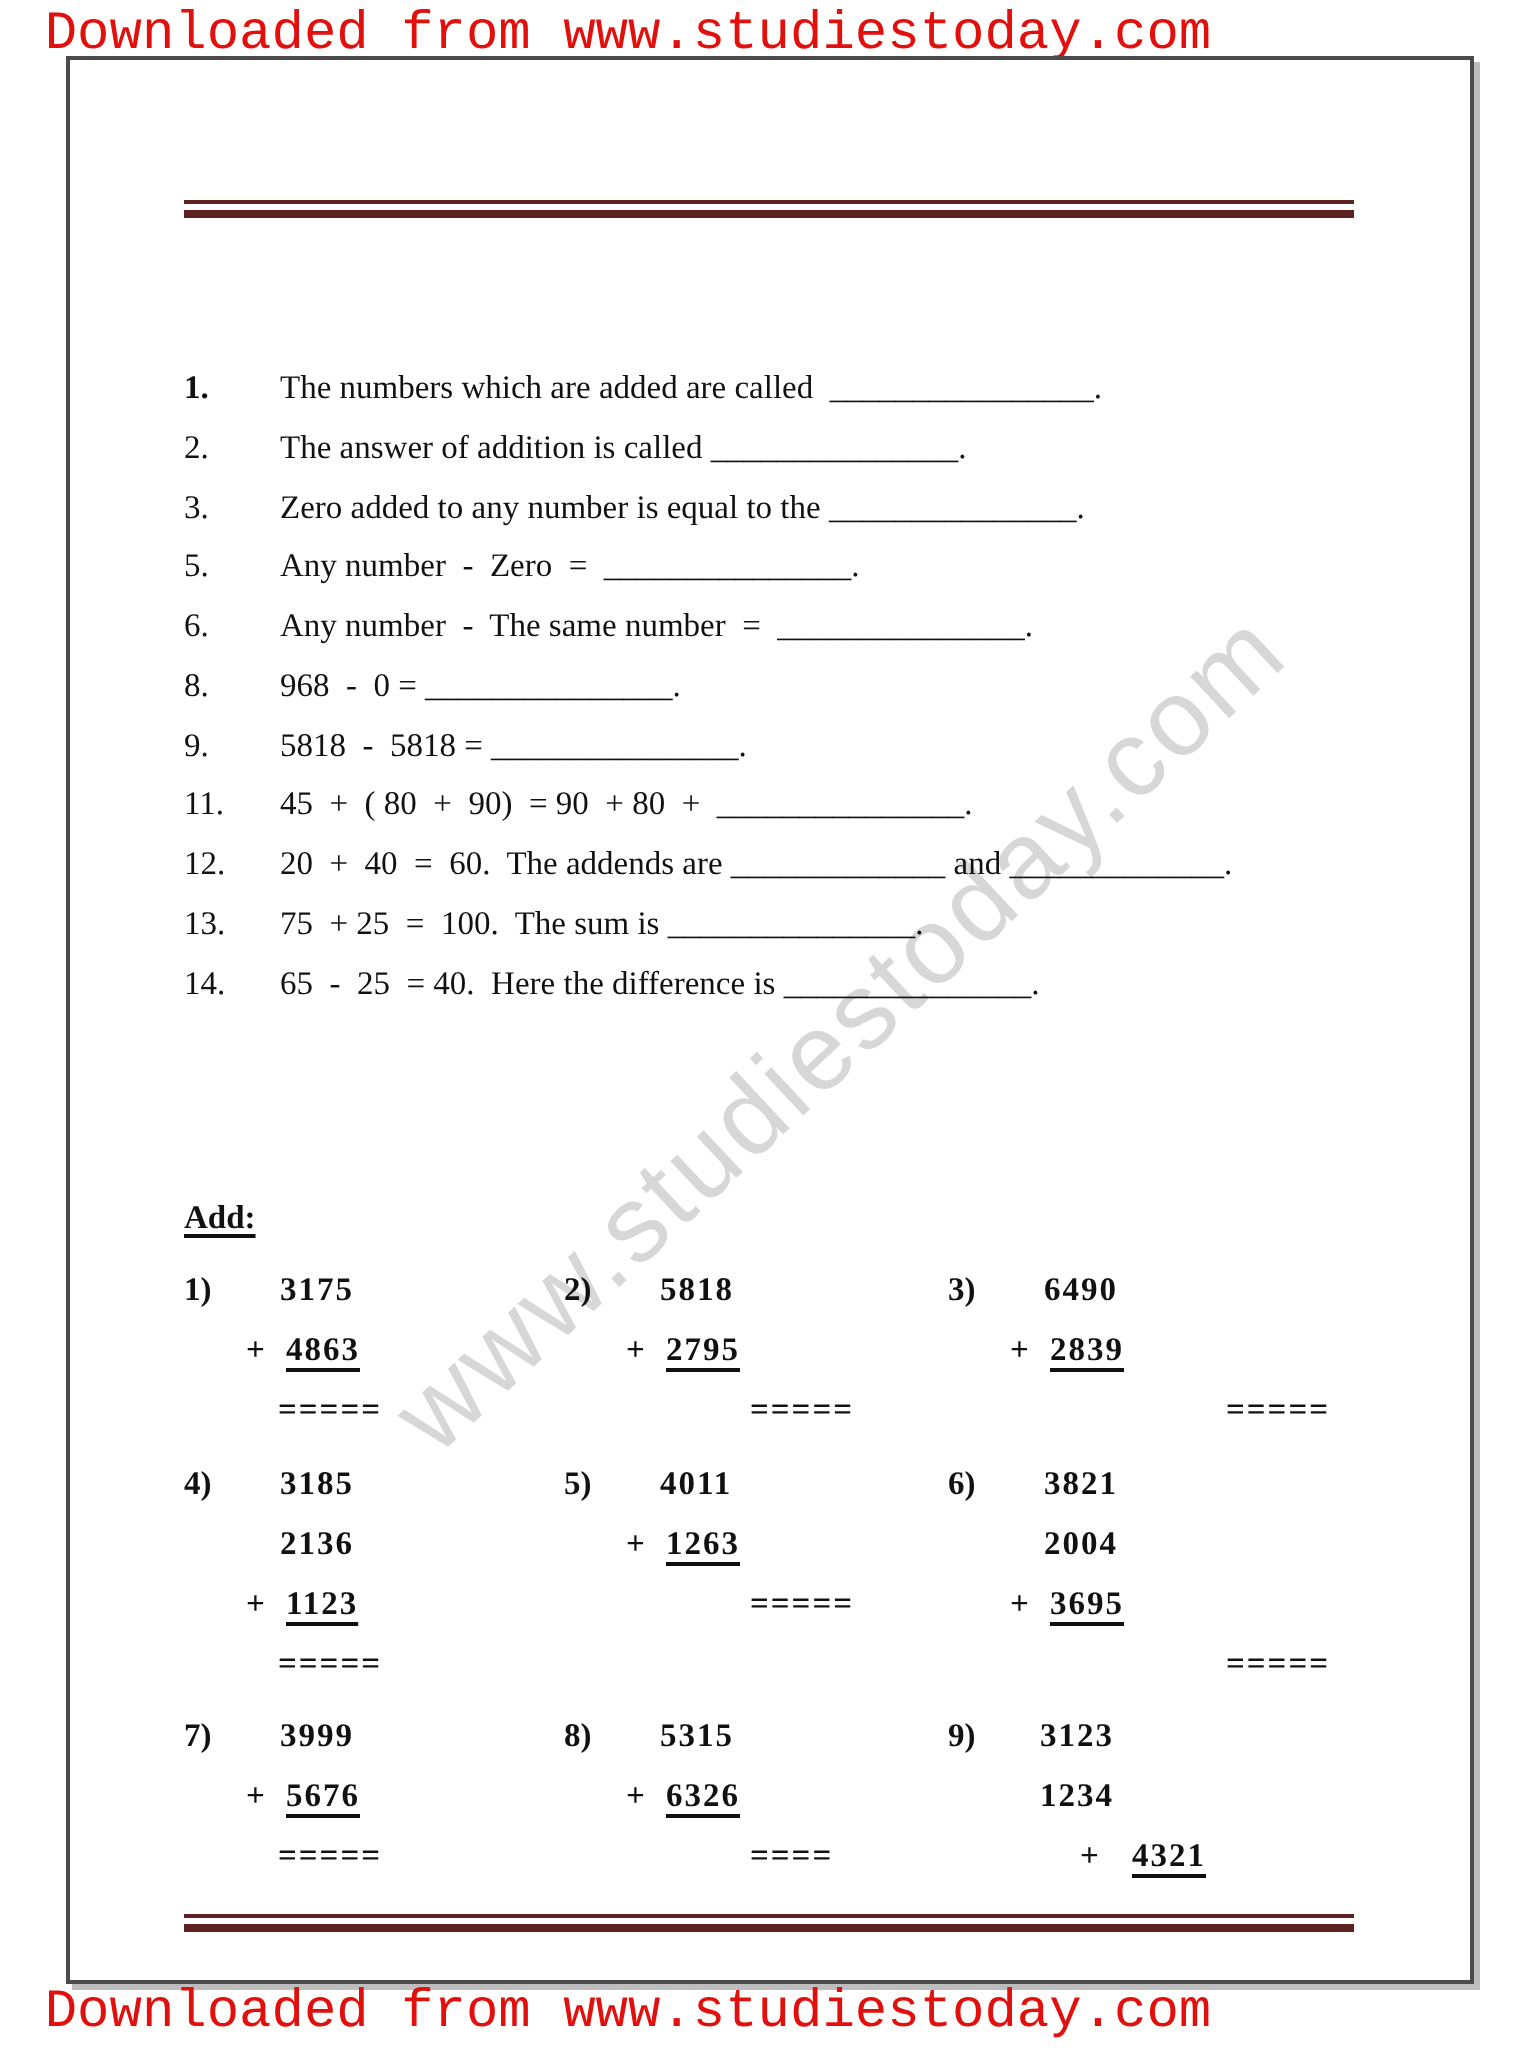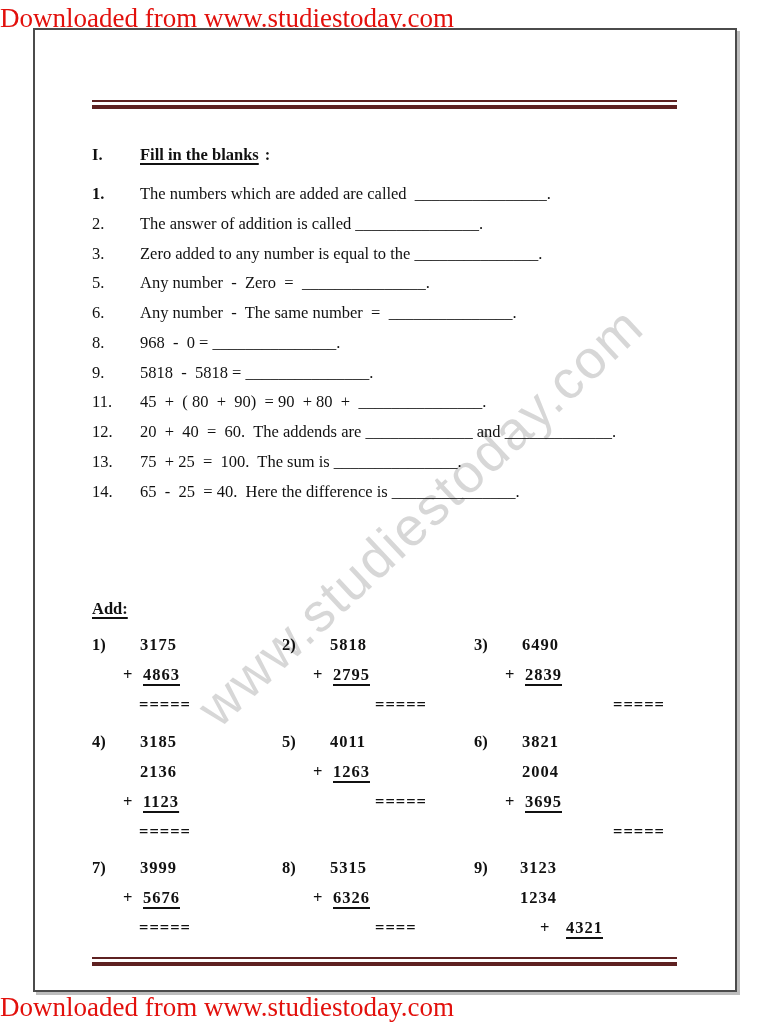--- a/index.html
+++ b/index.html
@@ -1,21 +1,21 @@
 <!DOCTYPE html>
 <html><head>
 <meta charset="utf-8">
 <style>
   * { margin:0; padding:0; box-sizing:border-box; }
   html,body { width:768px; height:1024px; background:#ffffff; overflow:hidden; }
   body { font-family:"Liberation Serif","DejaVu Serif",serif; color:#111; position:relative; }
 
   .banner {
-    position:absolute; left:0; width:628px; text-align:left;
-    font-family:Liberation Serif, serif;
+    position:absolute; left:0; width:628px; text-align:center;
+    font-family:Liberation Mono, monospace;
     font-size:27px; line-height:30px; color:#e2100c; letter-spacing:0px;
   }
   .banner.top { top:3px; }
   .banner.bottom { top:992px; }
 
   .pagebox {
     position:absolute; left:33px; top:28px; width:704px; height:964px;
     background:#fff; border:2px solid #4b4b4b;
     box-shadow:3px 3px 0 #bdbdbd;
   }
@@ -81,23 +81,20 @@
 
 <div class="banner top">Downloaded from www.studiestoday.com</div>
 
 <div class="pagebox">
   <div class="watermark">www.studiestoday.com</div>
 
   <div class="content">
     <div class="rule top"></div>
 
 
-    <div class="sec-head">
-      <span class="numeral">I.</span><span class="hd">Fill in the blanks</span><span class="colon">:</span>
-    </div>
 
     <div class="items">
       <div class="item bnum"><span class="inum">1.</span><span class="itext">The numbers which are added are called  ________________.</span></div>
       <div class="item"><span class="inum">2.</span><span class="itext">The answer of addition is called _______________.</span></div>
       <div class="item"><span class="inum">3.</span><span class="itext">Zero added to any number is equal to the _______________.</span></div>
       <div class="item"><span class="inum">5.</span><span class="itext">Any number  -  Zero  =  _______________.</span></div>
       <div class="item"><span class="inum">6.</span><span class="itext">Any number  -  The same number  =  _______________.</span></div>
       <div class="item"><span class="inum">8.</span><span class="itext">968  -  0 = _______________.</span></div>
       <div class="item"><span class="inum">9.</span><span class="itext">5818  -  5818 = _______________.</span></div>
       <div class="item"><span class="inum">11.</span><span class="itext">45  +  ( 80  +  90)  = 90  + 80  +  _______________.</span></div>

